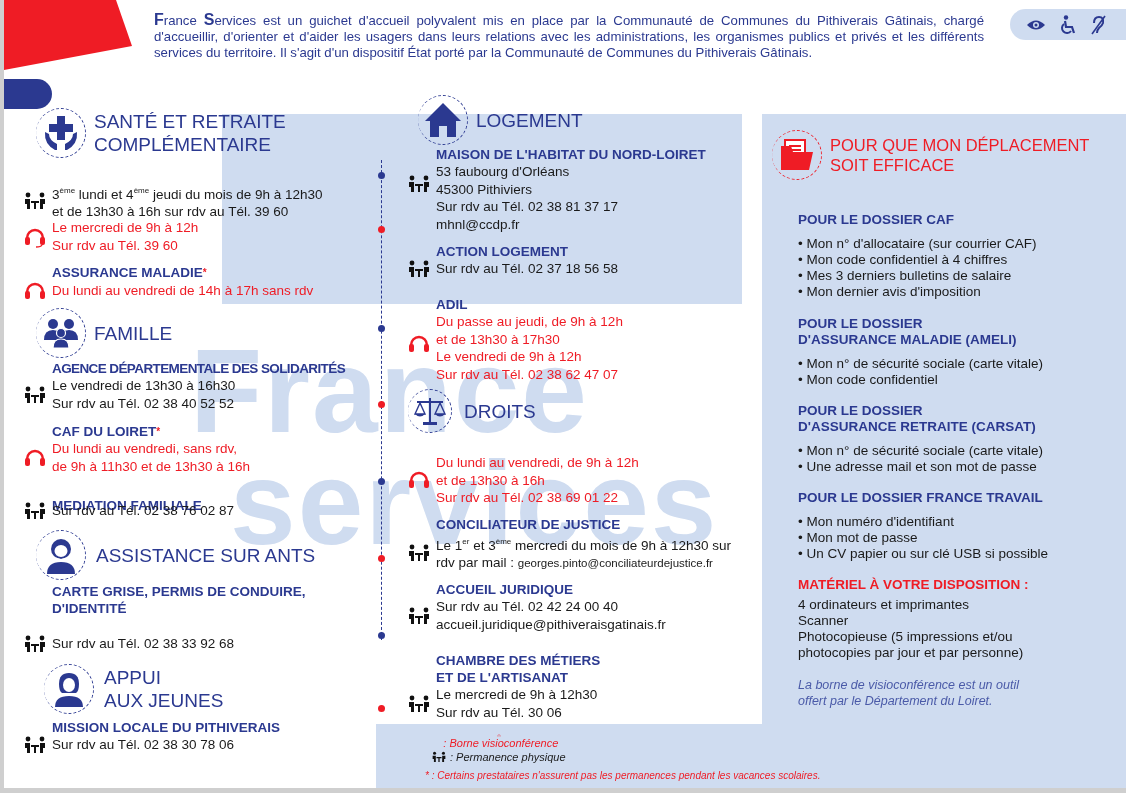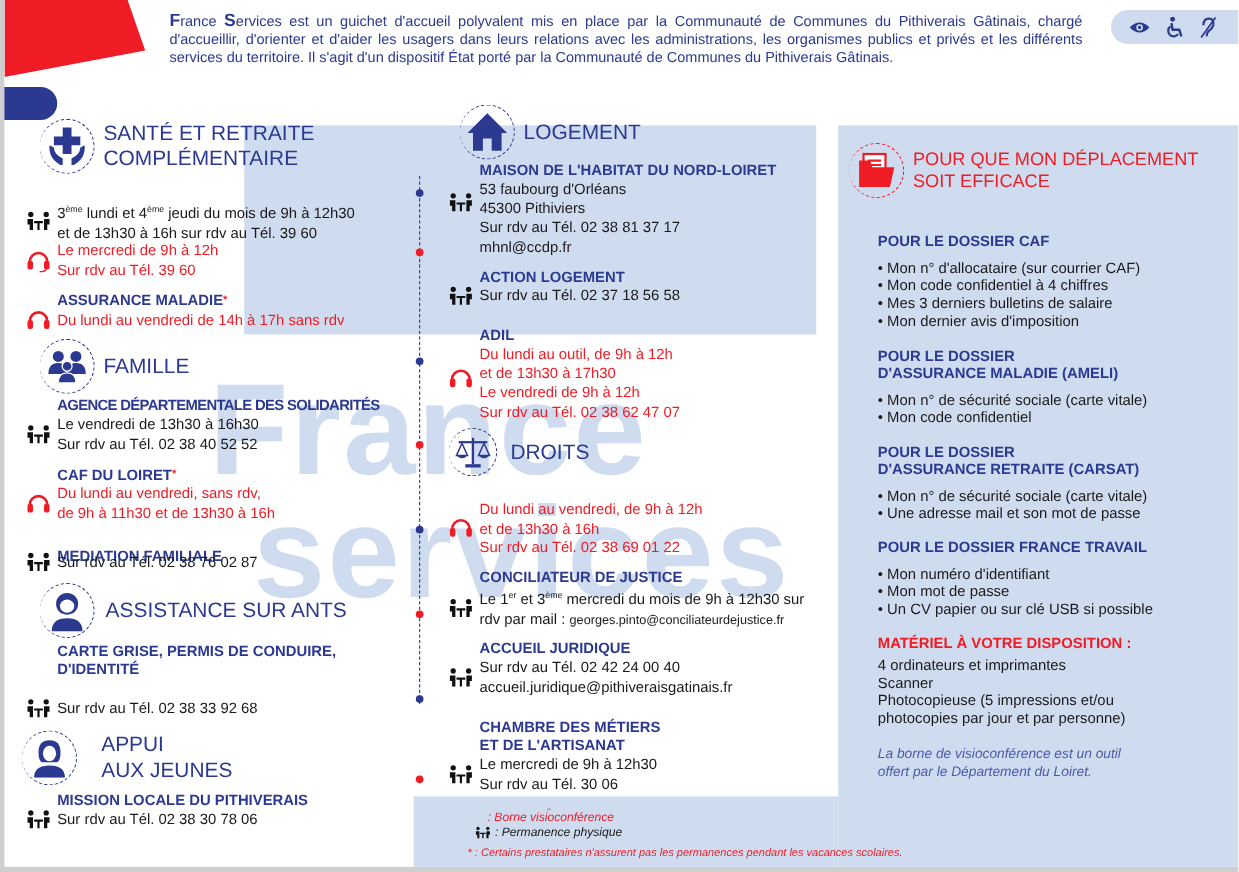--- a/index.html
+++ b/index.html
@@ -233,21 +233,21 @@
     <div class="entry-body">
       <svg class="icon" width="22" height="18" viewBox="0 0 22 18">
           <circle cx="4" cy="3" r="2.4" fill="#111"></circle>
           <circle cx="18" cy="3" r="2.4" fill="#111"></circle>
           <path d="M1 7h5v10H3V12H1z M21 7h-5v10h3V12h2z M7 9h8v2h-3v6h-2v-6H7z" fill="#111"></path>
         </svg>
       <div class="line">Sur rdv au Tél. 02 38 33 92 68</div>
     </div>
   </div>
 
-  <div class="sec-head" style="left:20px; top:664px;gap:12px;">
+  <div class="sec-head" style="left:44px; top:664px;">
     <div class="sec-icon">
       <svg width="32" height="36" viewBox="0 0 32 36">
           <path d="M16 2 Q6 2 6 13 Q6 20 9 22 L23 22 Q26 20 26 13 Q26 2 16 2z" fill="#2b3990"></path>
           <ellipse cx="16" cy="14" rx="6" ry="7" fill="#fff"></ellipse>
           <path d="M2 36 Q2 25 16 25 Q30 25 30 36z" fill="#2b3990"></path>
         </svg>
     </div>
     <div class="sec-title" style="margin-left:10px">
       <div>APPUI</div>
       <div>AUX JEUNES</div>
@@ -307,21 +307,21 @@
   <div class="entry" style="left:436px; top:296px;">
     <div class="entry-name">ADIL</div>
   </div>
   <div class="entry" style="left:408px; top:313px;">
     <div class="entry-body">
       <svg class="icon" style="top:20px; transform:none;" width="22" height="22" viewBox="0 0 22 22">
           <path d="M3 12 A8 8 0 0 1 19 12" stroke="#ef1c25" stroke-width="2.4" fill="none"></path>
           <rect x="1" y="11" width="5" height="8" rx="2" fill="#ef1c25"></rect>
           <rect x="16" y="11" width="5" height="8" rx="2" fill="#ef1c25"></rect>
         </svg>
-      <div class="line red">Du lundi au outil, de 9h à 12h</div>
+      <div class="line red">Du passe au jeudi, de 9h à 12h</div>
       <div class="line red">et de 13h30 à 17h30</div>
       <div class="line red">Le vendredi de 9h à 12h</div>
       <div class="line red">Sur rdv au Tél. 02 38 62 47 07</div>
     </div>
   </div>
 
   <div class="sec-head" style="left:408px; top:389px;">
     <div class="sec-icon" style="width:44px;height:44px;">
       <svg width="34" height="30" viewBox="0 0 34 30">
           <rect x="16" y="2" width="2" height="24" fill="#2b3990"></rect>

